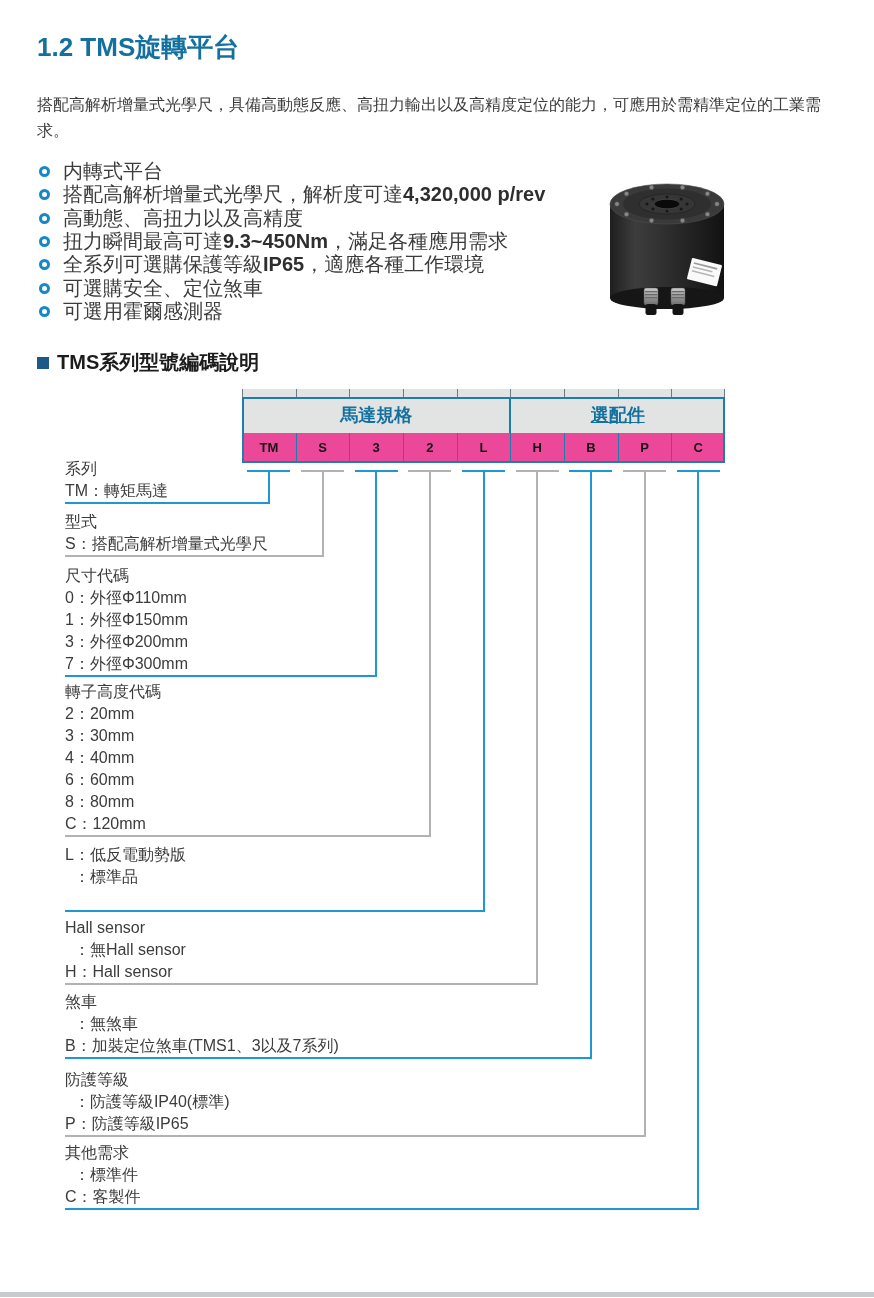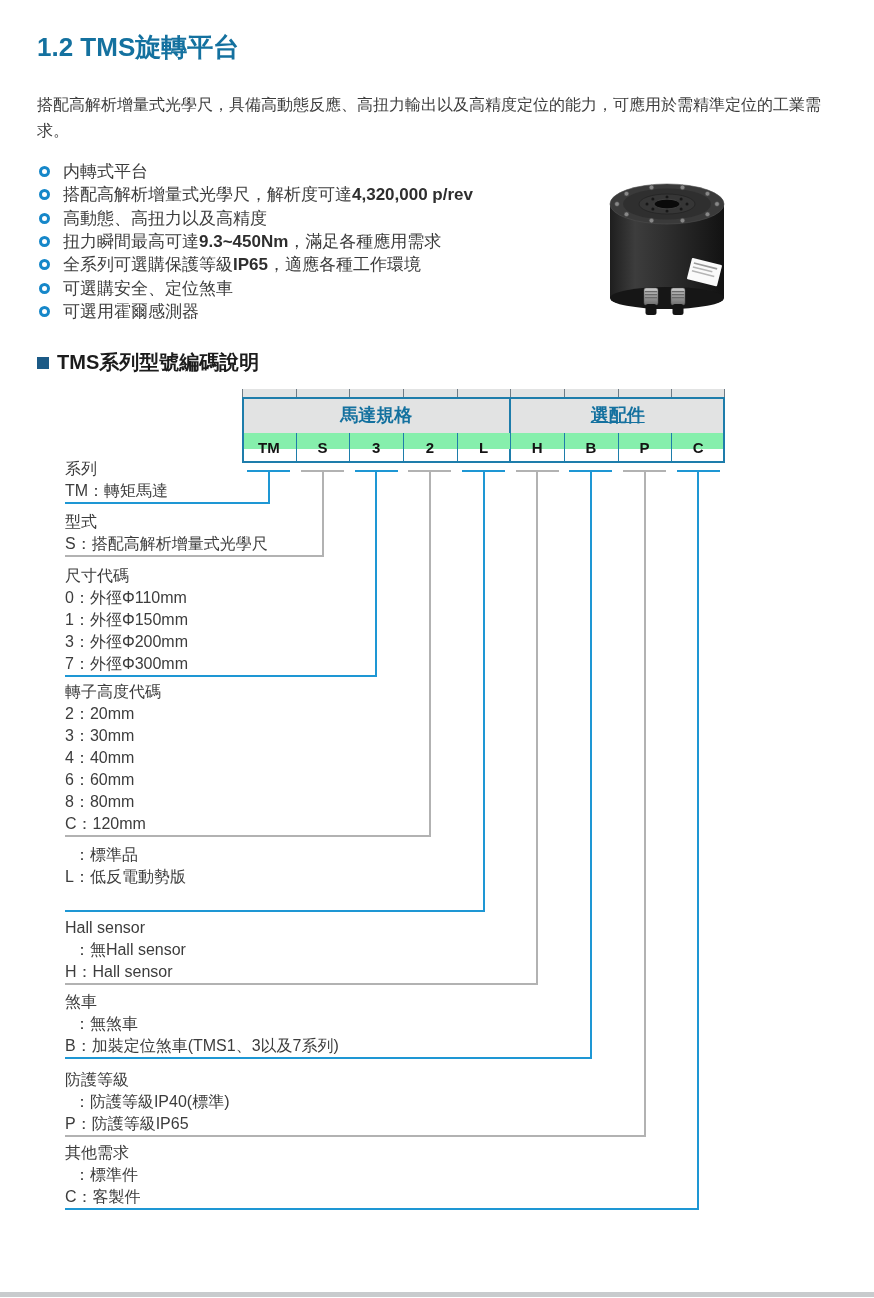--- a/index.html
+++ b/index.html
@@ -7,34 +7,34 @@
     position:relative;width:874px;height:1298px;background:#fff;overflow:hidden;
     font-family:"Liberation Sans","DejaVu Sans",sans-serif;color:#3c3c3c;
   }
   .abs{position:absolute;}
   
   #title{left:37px;top:30px;font-size:26px;font-weight:bold;color:#14719f;letter-spacing:0px;}
   
   #intro{left:37px;top:92px;width:800px;font-size:16px;line-height:26px;color:#3c3c3c;}
   
   #features{left:37px;top:160px;width:560px;list-style:none;margin:0;padding:0;}
-  #features li{display:flex;align-items:center;height:23.3px;font-size:17px;color:#3c3c3c;}
+  #features li{display:flex;align-items:center;height:23.3px;font-size:20px;color:#3c3c3c;}
   .dot{flex:0 0 auto;width:5px;height:5px;border:3px solid #1687c9;border-radius:50%;margin-right:13px;margin-left:2px;}
   .b{font-weight:bold;color:#2e2e2e;}
   
   #photo{left:592px;top:162px;}
   
   #codingHead{left:37px;top:349px;display:flex;align-items:center;font-size:20px;color:#1c1c1c;font-weight:600;}
   #codingHead .sq{width:12px;height:12px;background:#1b5a86;margin-right:8px;}
   
   .tkTick{position:absolute;top:0;width:1px;height:8px;background:#6d7b85;}
   .tblGray{position:absolute;background:#e2e3e3;}
   .tblLine{position:absolute;background:#1e7dab;}
   .grpLabel{position:absolute;top:8px;height:36px;line-height:36px;text-align:center;font-size:18px;font-weight:bold;color:#14719f;}
-  .codeCell{position:absolute;top:44px;height:16px;line-height:30px;text-align:center;font-size:15px;font-weight:bold;color:#141414;background:#86efac;}
+  .codeCell{position:absolute;top:44px;height:30px;line-height:30px;text-align:center;font-size:13px;font-weight:bold;color:#141414;background:#ec4899;}
   .outerBorder{position:absolute;left:0;top:8px;width:483px;height:66px;border:2px solid #1e7dab;box-sizing:border-box;}
   
   .stub{position:absolute;height:2px;}
   .vline{position:absolute;width:2px;}
   .c-blue{background:#1e97d4;}
   .c-gray{background:#b2b2b2;}
   
   .field{position:absolute;left:65px;font-size:16px;line-height:22px;color:#3c3c3c;box-sizing:border-box;}
   .field .flabel{white-space:pre;}
   .field .opt{white-space:pre;}
@@ -223,22 +223,22 @@
         <div class="opt">2：20mm</div>
         <div class="opt">3：30mm</div>
         <div class="opt">4：40mm</div>
         <div class="opt">6：60mm</div>
         <div class="opt">8：80mm</div>
         <div class="opt">C：120mm</div>
       </div>
       <div class="abs stub c-blue" style="left: 462.015px; top: 470px; width: 43px;"></div>
       <div class="abs vline c-blue" style="left: 482.515px; top: 470px; height: 442px;"></div>
       <div class="abs field ub-blue" style="left: 65px; top: 844px; width: 419.515px; height: 68px;">
+        <div class="opt">L：低反電動勢版</div>
         <div class="opt">  ：標準品</div>
-        <div class="opt">L：低反電動勢版</div>
       </div>
       <div class="abs stub c-gray" style="left: 515.685px; top: 470px; width: 43px;"></div>
       <div class="abs vline c-gray" style="left: 536.185px; top: 470px; height: 515px;"></div>
       <div class="abs field ub-gray" style="left: 65px; top: 917px; width: 473.185px; height: 68px;">
         <div class="flabel">Hall sensor</div>
         <div class="opt">  ：無Hall sensor</div>
         <div class="opt">H：Hall sensor</div>
       </div>
       <div class="abs stub c-blue" style="left: 569.355px; top: 470px; width: 43px;"></div>
       <div class="abs vline c-blue" style="left: 589.855px; top: 470px; height: 589px;"></div>

